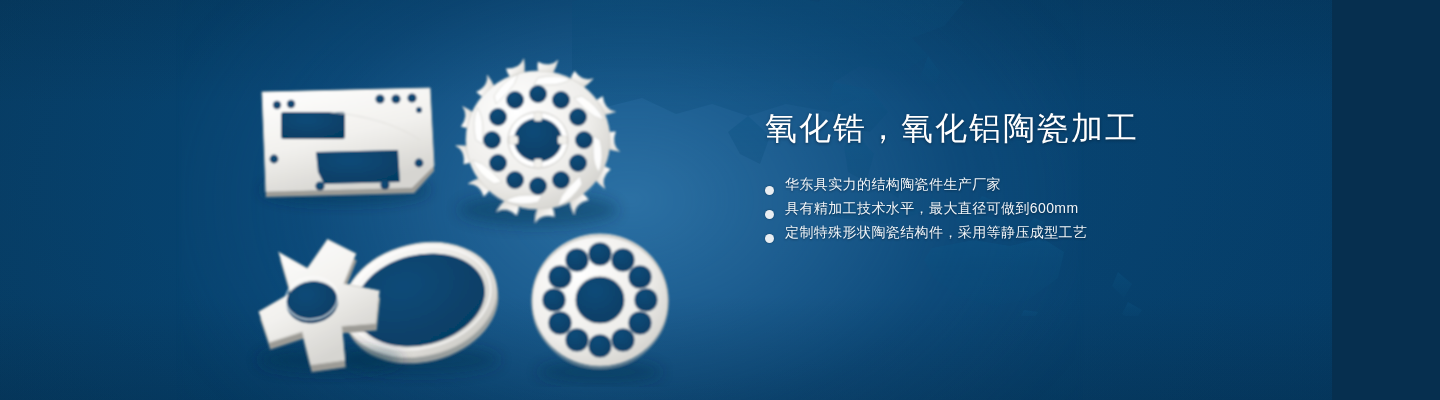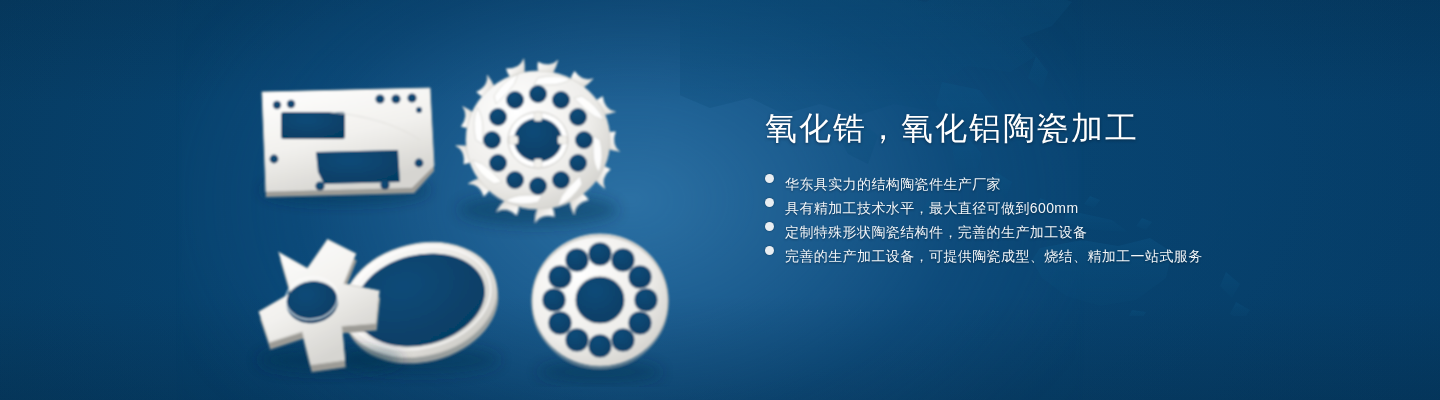--- a/index.html
+++ b/index.html
@@ -2,21 +2,21 @@
 <html><head>
 <meta charset="utf-8">
 <style>
   html, body {
     margin: 0;
     padding: 0;
     background: #062f4f;
   }
   .banner {
     position: relative;
-    width: 1440px;
+    width: 1332px;
     height: 400px;
     overflow: hidden;
     font-family: "Liberation Sans", "DejaVu Sans", sans-serif;
     background: #1d4ed8;
     user-select: none;
   }
   
   .bg-base {
     position: absolute;
     inset: 0;
@@ -71,21 +71,21 @@
     text-shadow: 0 1px 3px rgba(0,20,40,0.55);
     white-space: nowrap;
   }
   .bullets {
     list-style: none;
     margin: 0;
     padding: 0;
   }
   .bullet {
     display: flex;
-    align-items: flex-start;
+    align-items: flex-end;
     height: 21px;
     margin-bottom: 3px;
   }
   .dot {
     flex: 0 0 auto;
     width: 9px;
     height: 9px;
     border-radius: 50%;
     background: #e9eef2;
     margin-right: 11px;
@@ -328,22 +328,18 @@
       <li class="bullet">
         <span class="dot"></span>
         <span class="bullet-text">华东具实力的结构陶瓷件生产厂家</span>
       </li>
       <li class="bullet">
         <span class="dot"></span>
         <span class="bullet-text">具有精加工技术水平，最大直径可做到600mm</span>
       </li>
       <li class="bullet">
         <span class="dot"></span>
-        <span class="bullet-text">定制特殊形状陶瓷结构件，完善的生产加工设备</span>
-      </li>
-      <li class="bullet">
-        <span class="dot"></span>
-        <span class="bullet-text">完善的生产加工设备，可提供陶瓷成型、烧结、精加工一站式服务</span>
+        <span class="bullet-text">定制特殊形状陶瓷结构件，采用等静压成型工艺</span>
       </li>
     </ul>
   </div>
 
 </div>
 
 </body></html>

